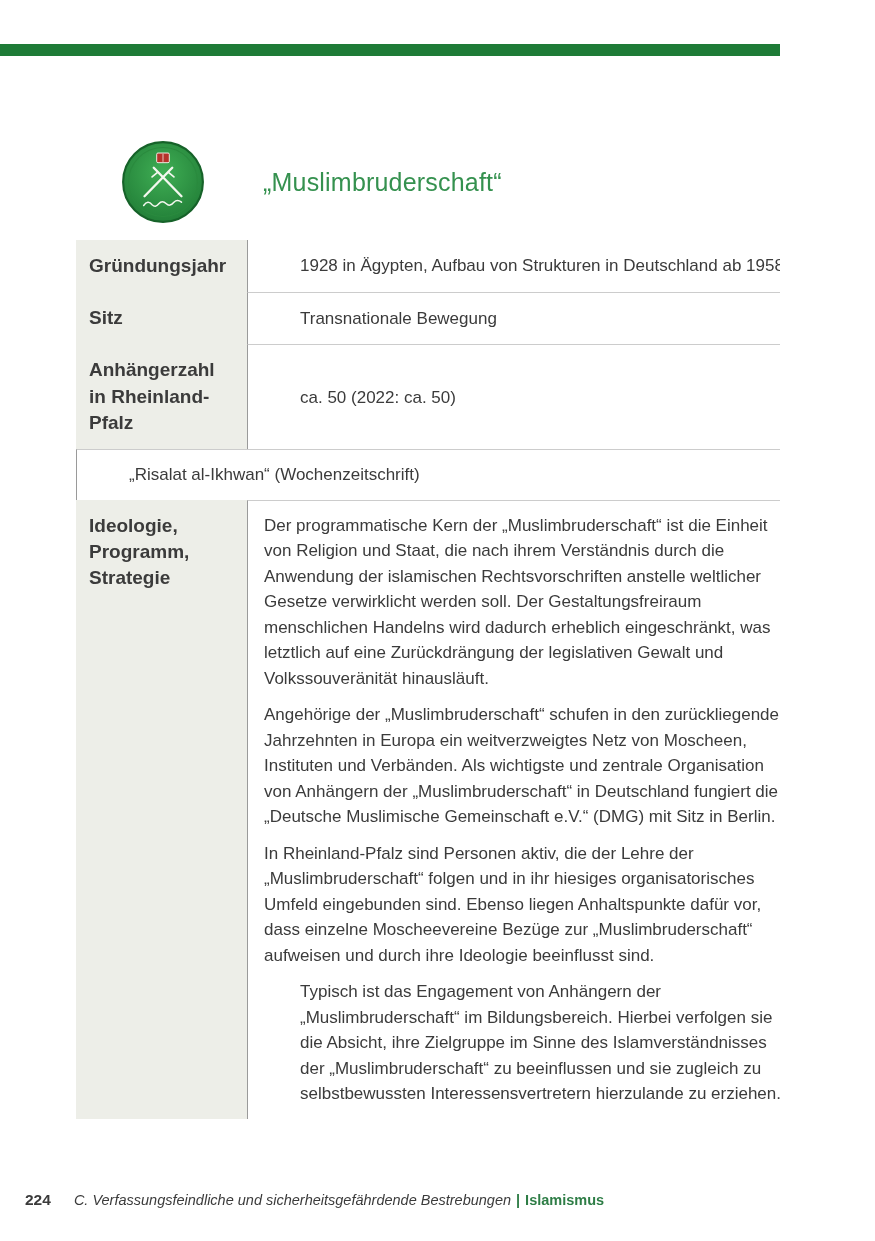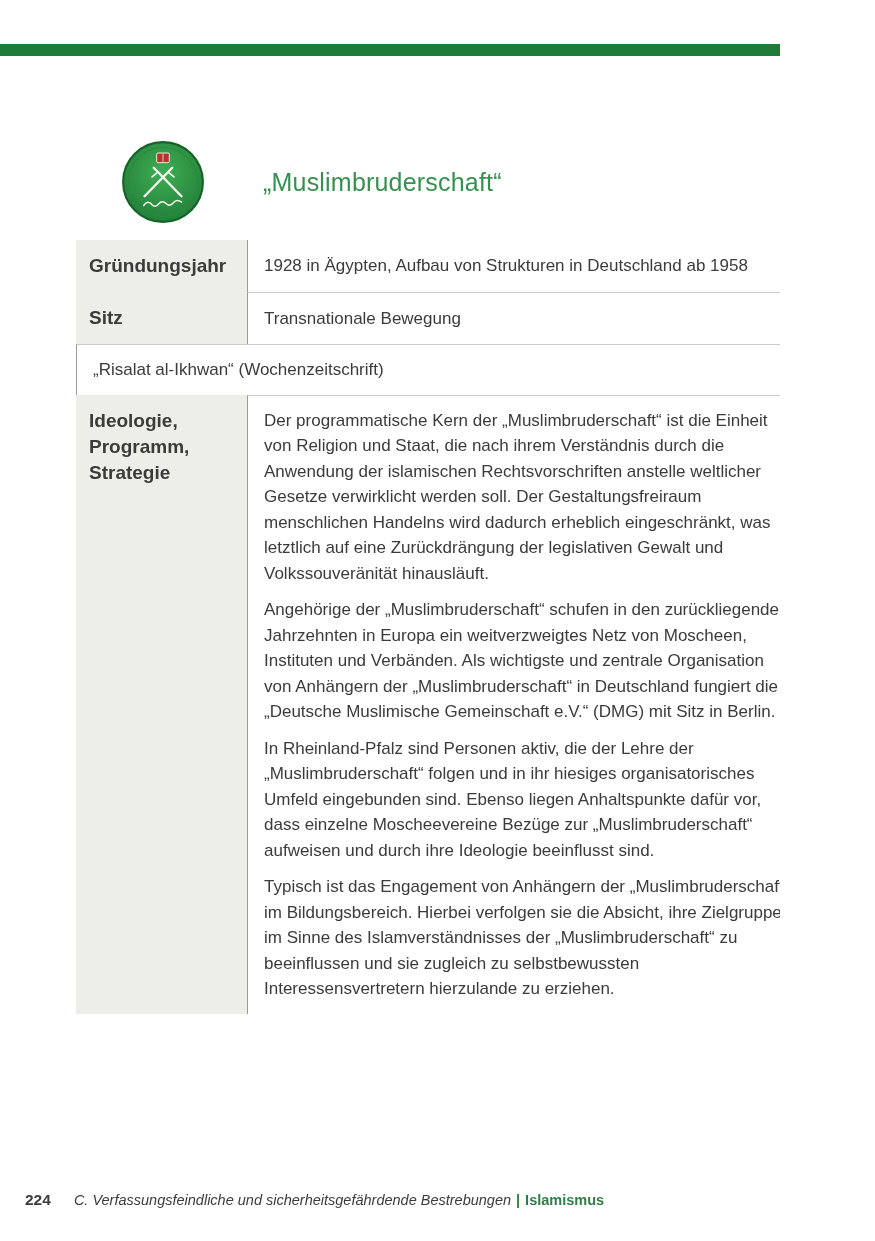--- a/index.html
+++ b/index.html
@@ -75,21 +75,21 @@
     border-left: 1.5px solid var(--divider, #9a9a9a);
     font-size: 17px;
     line-height: 1.5;
     display: flex;
     flex-direction: column;
     justify-content: center;
     color: var(--text, #3b3b3b);
   }
   .row + .row .cell-value { border-top: 1px solid var(--row-line, #cccccc); }
   .cell-value p { margin: 0 0 11px 0; }
-  .cell-value p:last-child { margin-bottom: 0; }
+  .cell-value p:last-child { margin-bottom: 0; margin-left: 36px; }
 
   
   .footer {
     position: absolute;
     top: 1191px;
     left: 25px;
     display: flex;
     align-items: baseline;
     font-size: 14.5px;
     white-space: nowrap;
@@ -144,20 +144,26 @@
           <p>1928 in Ägypten, Aufbau von Strukturen in Deutschland ab 1958</p>
         </div>
       </div>
       <div class="row">
         <div class="cell-label">Sitz</div>
         <div class="cell-value">
           <p>Transnationale Bewegung</p>
         </div>
       </div>
       <div class="row">
+        <div class="cell-label">Anhängerzahl in Rheinland-Pfalz</div>
+        <div class="cell-value">
+          <p>ca. 50 (2022: ca. 50)</p>
+        </div>
+      </div>
+      <div class="row">
         <div class="cell-value">
           <p>„Risalat al-Ikhwan“ (Wochenzeitschrift)</p>
         </div>
       </div>
       <div class="row">
         <div class="cell-label">Ideologie, Programm, Strategie</div>
         <div class="cell-value">
           <p>Der programmatische Kern der „Muslimbruderschaft“ ist die Einheit von Religion und Staat, die nach ihrem Verständnis durch die Anwendung der islamischen Rechtsvorschriften anstelle weltlicher Gesetze verwirklicht werden soll. Der Gestaltungsfreiraum menschlichen Handelns wird dadurch erheblich eingeschränkt, was letztlich auf eine Zurückdrängung der legislativen Gewalt und Volkssouveränität hinausläuft.</p>
           <p>Angehörige der „Muslimbruderschaft“ schufen in den zurückliegenden Jahrzehnten in Europa ein weitverzweigtes Netz von Moscheen, Instituten und Verbänden. Als wichtigste und zentrale Organisation von Anhängern der „Muslimbruderschaft“ in Deutschland fungiert die „Deutsche Muslimische Gemeinschaft e.V.“ (DMG) mit Sitz in Berlin.</p>
           <p>In Rheinland-Pfalz sind Personen aktiv, die der Lehre der „Muslimbruderschaft“ folgen und in ihr hiesiges organisatorisches Umfeld eingebunden sind. Ebenso liegen Anhaltspunkte dafür vor, dass einzelne Moscheevereine Bezüge zur „Muslimbruderschaft“ aufweisen und durch ihre Ideologie beeinflusst sind.</p>

